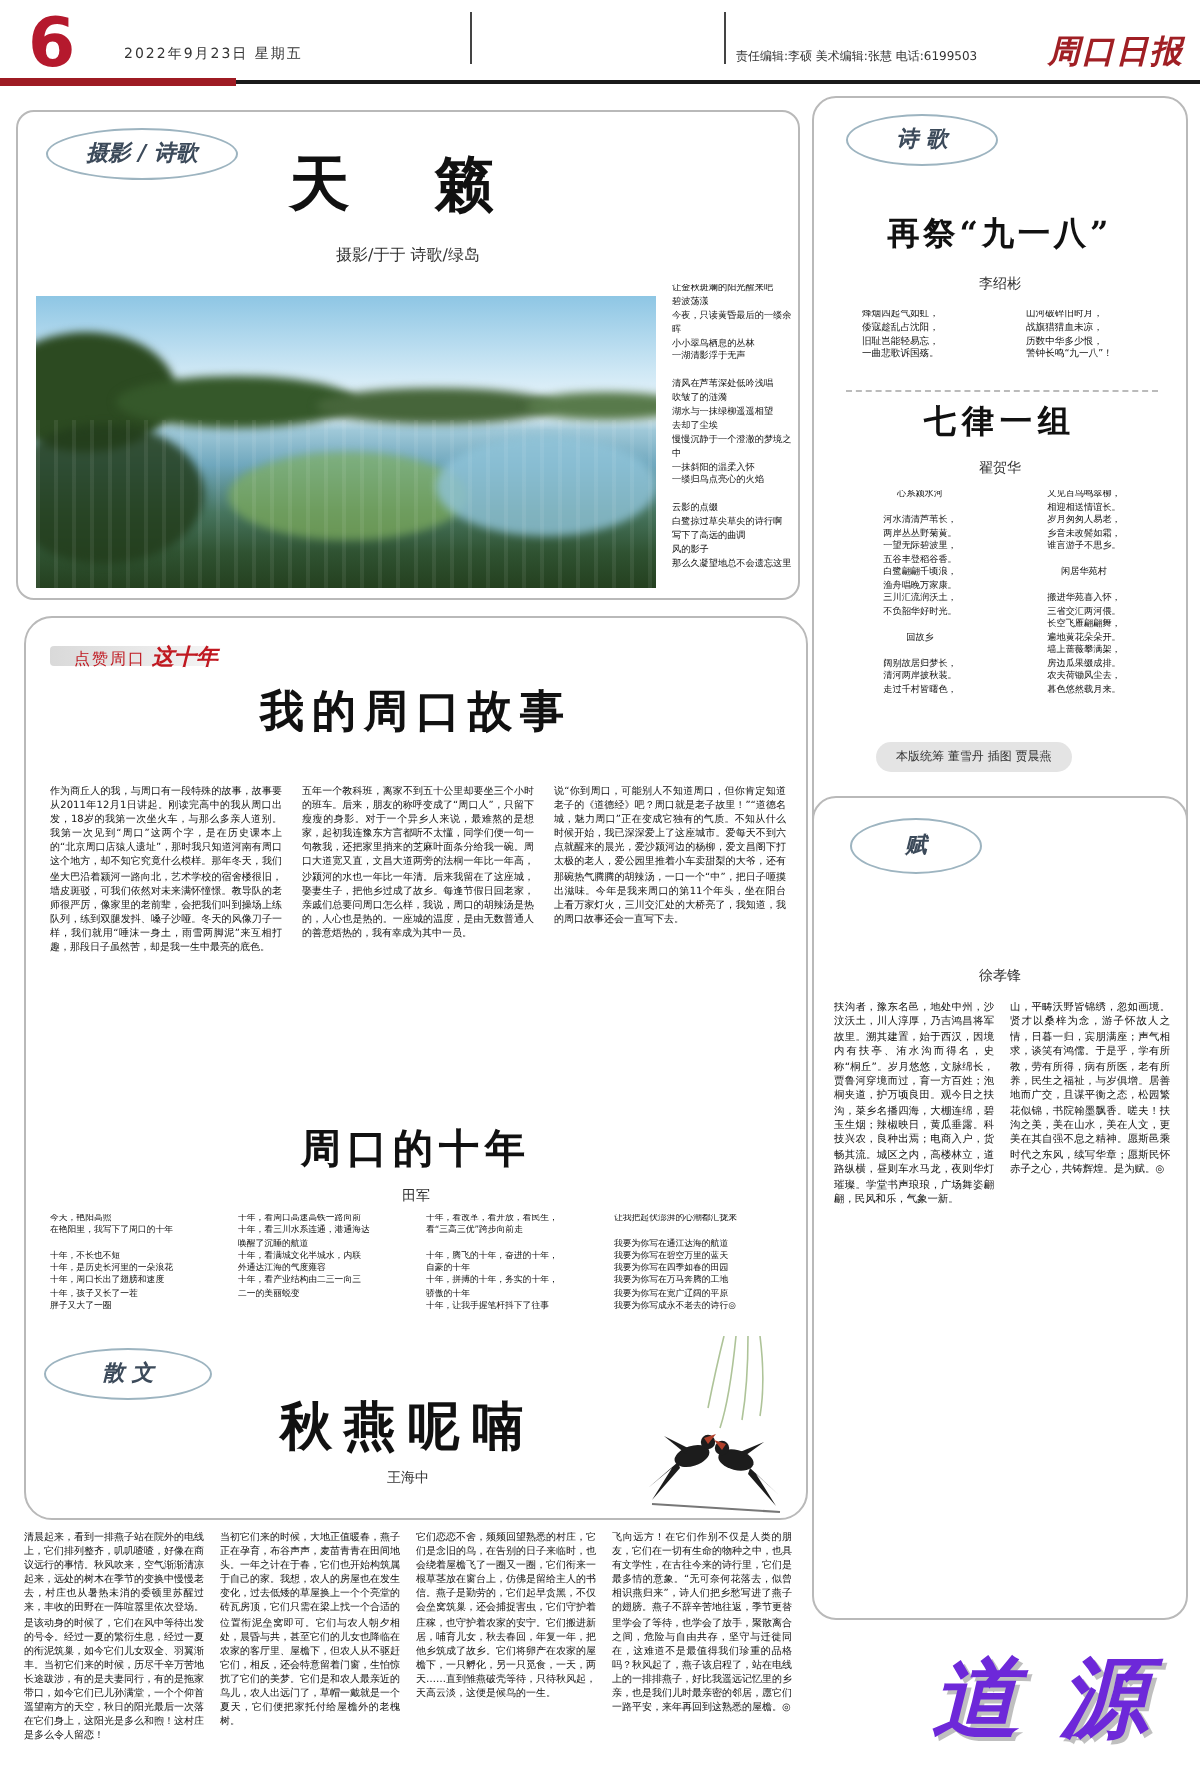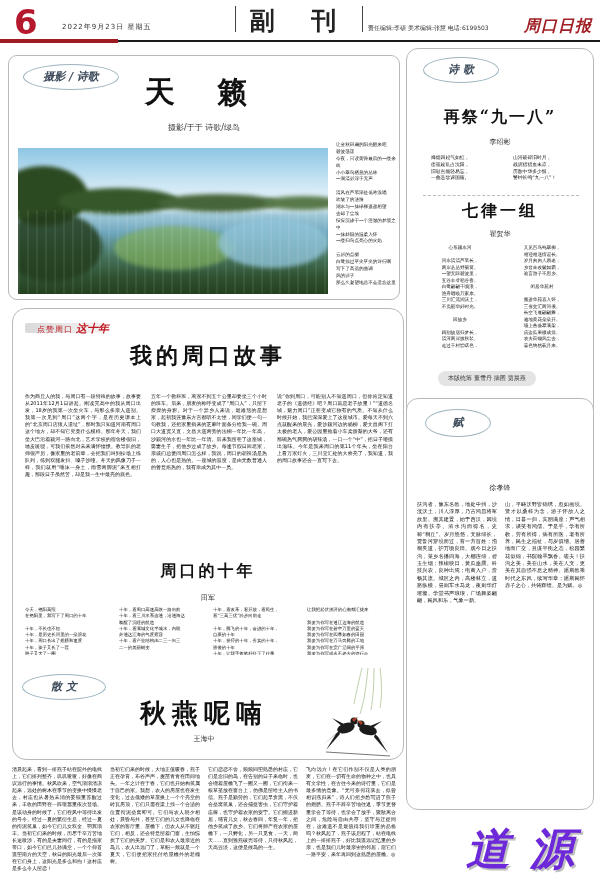--- a/index.html
+++ b/index.html
@@ -46,21 +46,20 @@
 </style>
 </head>
 <body>
 
 <div id="page">
 
   <div class="hdr">
     <div class="pageno">6</div>
     <div class="hdate">2022年9月23日 星期五</div>
     <div class="hbar" style="left:235px"></div>
-    <div class="htitle">副 刊</div>
     <div class="hbar" style="left:362px"></div>
     <div class="heditors">责任编辑:李硕  美术编辑:张慧  电话:6199503</div>
     <div class="masthead">周口日报</div>
     <div class="hdr-rule"></div>
     <div class="hdr-rule-red"></div>
   </div>
 
   <div class="box" style="left:8px; top:55px; width:392px; height:245px;">
     <div class="badge" style="left:14px; top:8px; width:96px; height:26px; line-height:24px; font-size:11px;">摄影 / 诗歌</div>
     <div class="sec-title" style="top:16px; font-size:30px; letter-spacing:16px;">天  籁</div>
@@ -108,21 +107,21 @@
       <span class="a">点赞周口</span><span class="b">这十年</span>
     </div>
     <div class="sec-title" style="top:32px; font-size:22px; letter-spacing:4px;">我的周口故事</div>
 
     <div class="col-row" style="left:12px; top:84px; width:368px; gap:10px;">
       <div class="smalltext" style="width:116px; height:166px;">作为商丘人的我，与周口有一段特殊的故事，故事要从2011年12月1日讲起。刚读完高中的我从周口出发，18岁的我第一次坐火车，与那么多亲人道别。我第一次见到“周口”这两个字，是在历史课本上的“北京周口店猿人遗址”，那时我只知道河南有周口这个地方，却不知它究竟什么模样。那年冬天，我们坐大巴沿着颍河一路向北，艺术学校的宿舍楼很旧，墙皮斑驳，可我们依然对未来满怀憧憬。教导队的老师很严厉，像家里的老前辈，会把我们叫到操场上练队列，练到双腿发抖、嗓子沙哑。冬天的风像刀子一样，我们就用“唾沫一身土，雨雪两脚泥”来互相打趣，那段日子虽然苦，却是我一生中最亮的底色。</div>
       <div class="smalltext" style="width:116px; height:166px;">五年一个教科班，离家不到五十公里却要坐三个小时的班车。后来，朋友的称呼变成了“周口人”，只留下瘦瘦的身影。对于一个异乡人来说，最难熬的是想家，起初我连豫东方言都听不太懂，同学们便一句一句教我，还把家里捎来的芝麻叶面条分给我一碗。周口大道宽又直，文昌大道两旁的法桐一年比一年高，沙颍河的水也一年比一年清。后来我留在了这座城，娶妻生子，把他乡过成了故乡。每逢节假日回老家，亲戚们总要问周口怎么样，我说，周口的胡辣汤是热的，人心也是热的。一座城的温度，是由无数普通人的善意焐热的，我有幸成为其中一员。</div>
       <div class="smalltext" style="width:116px; height:166px;">说“你到周口，可能别人不知道周口，但你肯定知道老子的《道德经》吧？周口就是老子故里！”“道德名城，魅力周口”正在变成它独有的气质。不知从什么时候开始，我已深深爱上了这座城市。爱每天不到六点就醒来的晨光，爱沙颍河边的杨柳，爱文昌阁下打太极的老人，爱公园里推着小车卖甜梨的大爷，还有那碗热气腾腾的胡辣汤，一口一个“中”，把日子咂摸出滋味。今年是我来周口的第11个年头，坐在阳台上看万家灯火，三川交汇处的大桥亮了，我知道，我的周口故事还会一直写下去。</div>
     </div>
 
-    <div class="sec-title" style="top:252px; font-size:16px; letter-spacing:3px;">周口的十年</div>
+    <div class="sec-title" style="top:252px; font-size:20px; letter-spacing:3px;">周口的十年</div>
     <div class="sec-author" style="top:284px;">田军</div>
 
     <div class="col-row" style="left:12px; top:298px; width:368px; gap:8px;">
       <div class="smalltext prelines" style="width:86px; height:48px; font-size:4.4px;">今天，艳阳高照
 在艳阳里，我写下了周口的十年
 
 十年，不长也不短
 十年，是历史长河里的一朵浪花
 十年，周口长出了翅膀和速度
 十年，孩子又长了一茬

